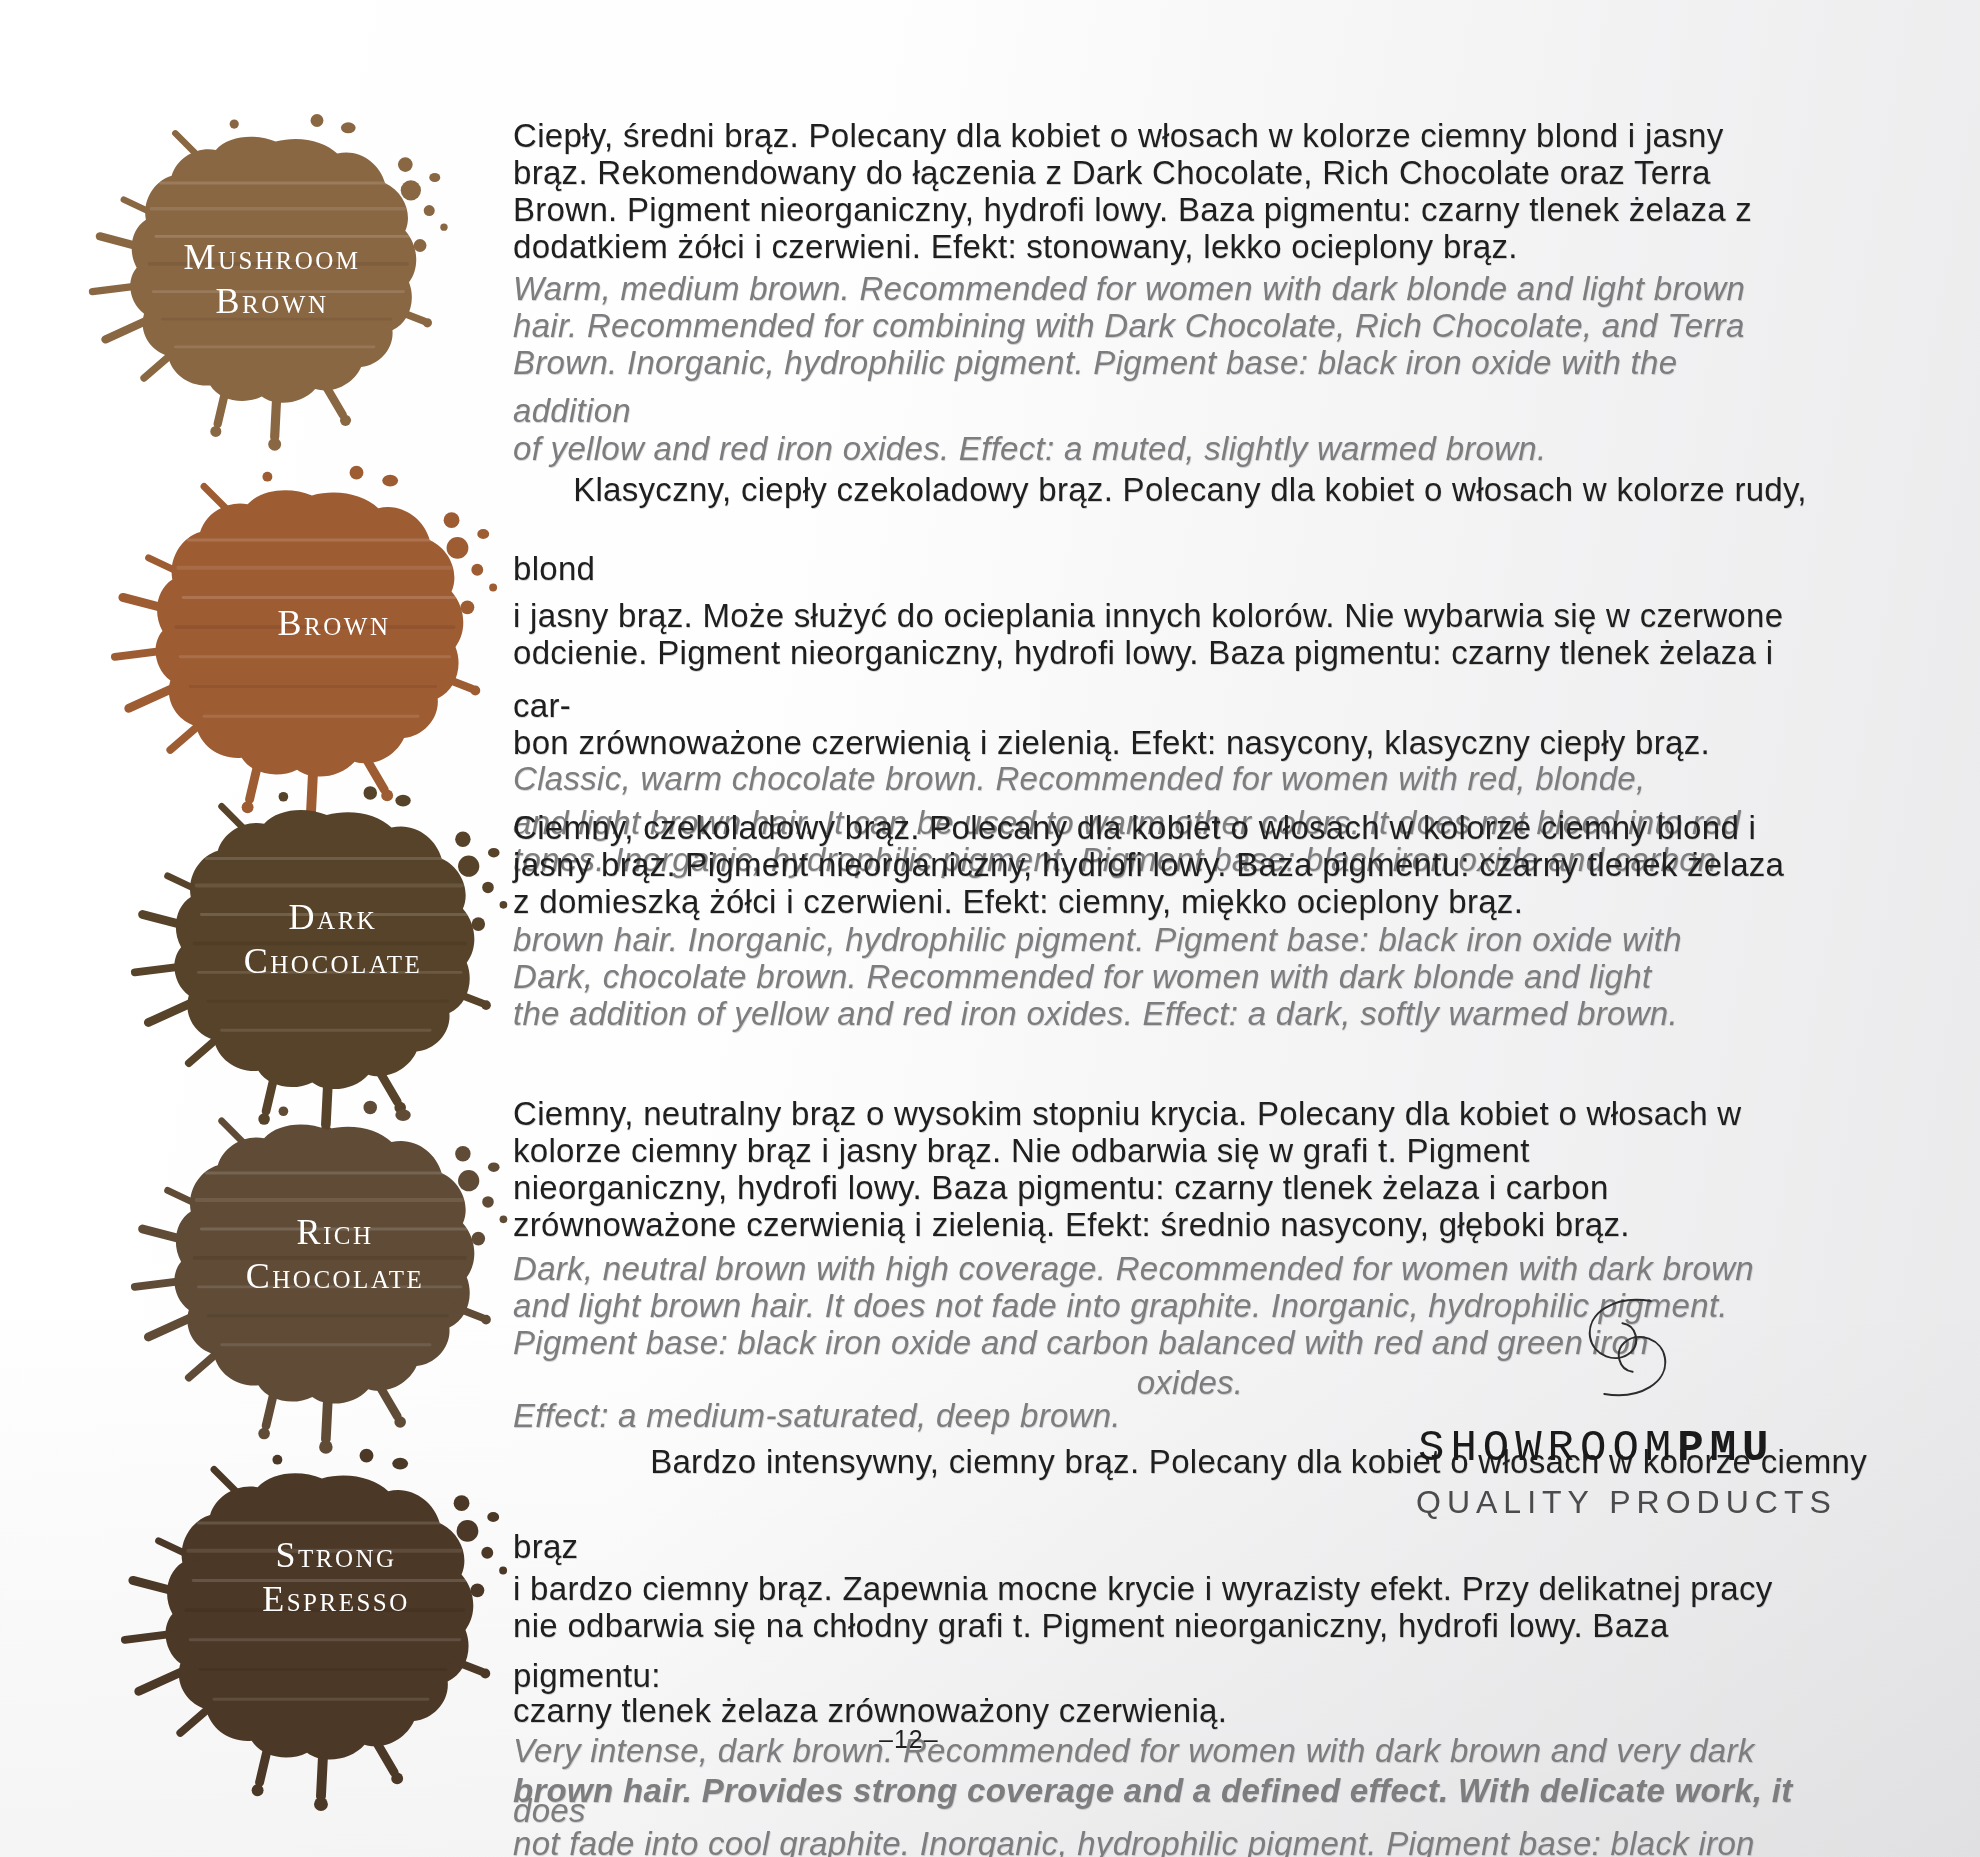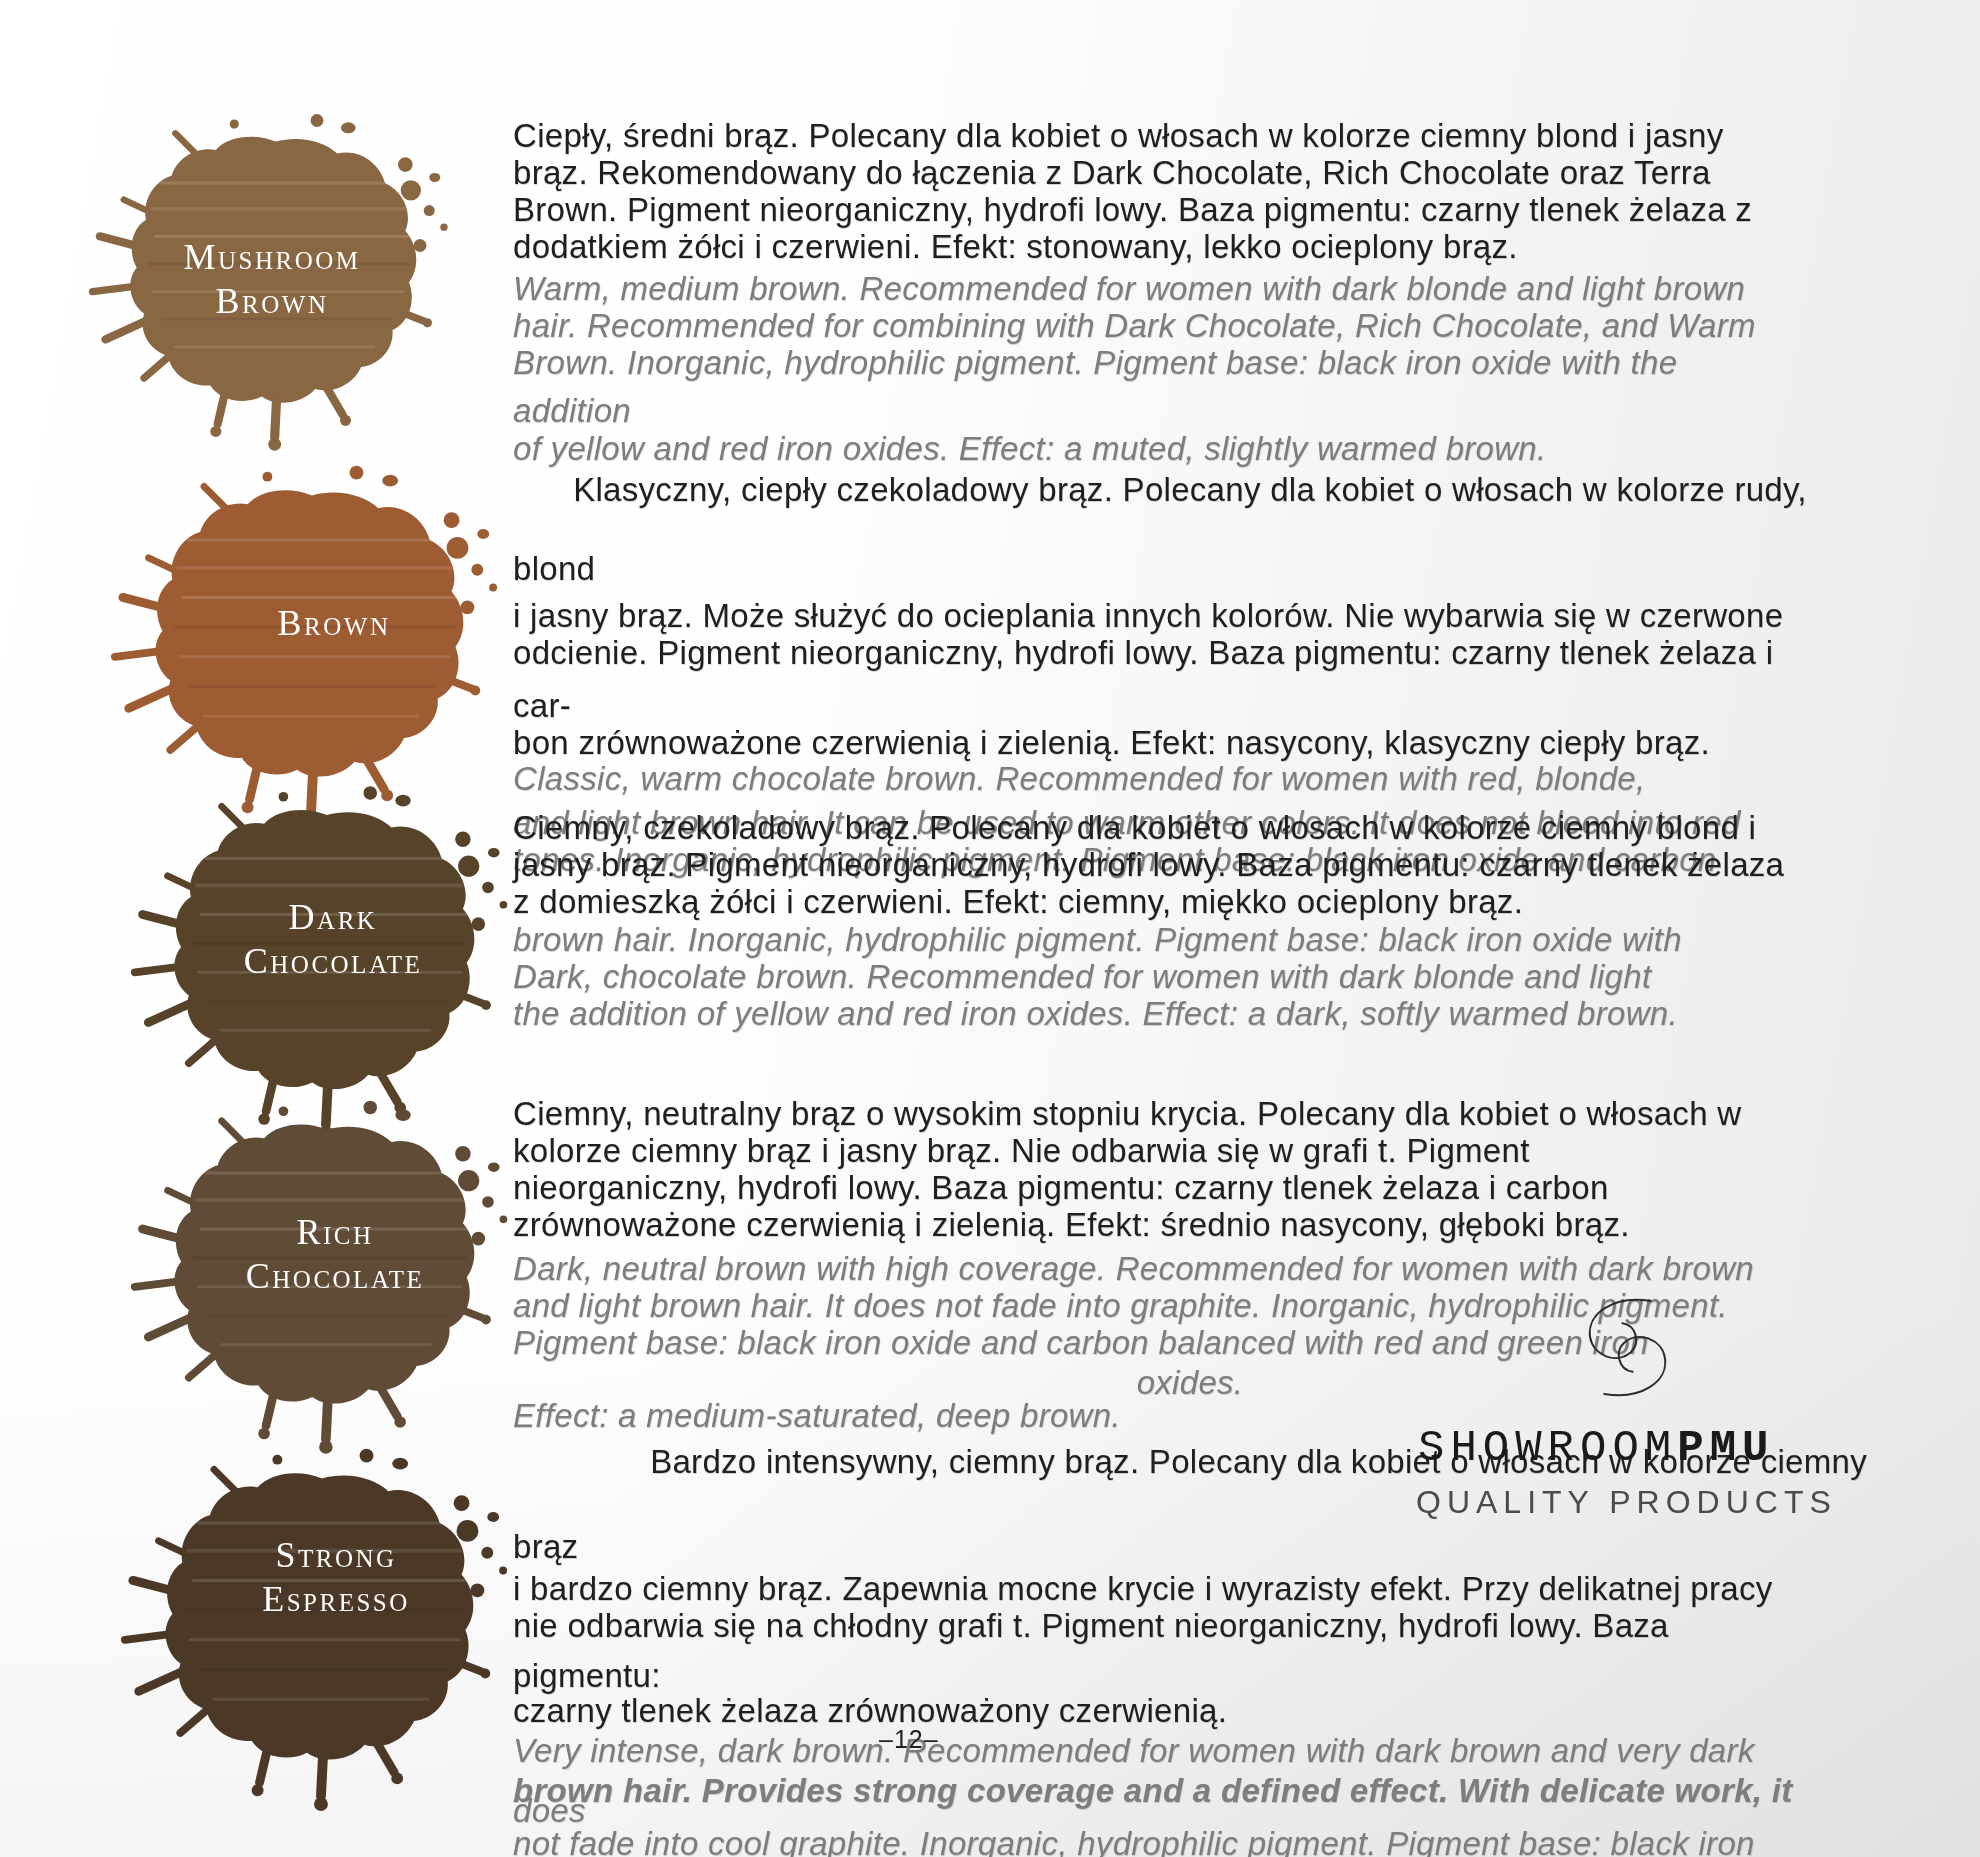--- a/index.html
+++ b/index.html
@@ -153,21 +153,21 @@
   </div>
 
   <div class="tb pl" style="top:117px;">
       <div class="line j" style="word-spacing: 0px;">Ciepły, średni brąz. Polecany dla kobiet o włosach w kolorze ciemny blond i jasny</div>
       <div class="line j" style="word-spacing: 0px;">brąz. Rekomendowany do łączenia z Dark Chocolate, Rich Chocolate oraz Terra</div>
       <div class="line j" style="word-spacing: 0px;">Brown. Pigment nieorganiczny, hydrofi lowy. Baza pigmentu: czarny tlenek żelaza z</div>
       <div class="line">dodatkiem żółci i czerwieni. Efekt: stonowany, lekko ocieplony brąz.</div>
     </div>
   <div class="tb en" style="top:270px;">
       <div class="line j" style="word-spacing: 0px;">Warm, medium brown. Recommended for women with dark blonde and light brown</div>
-      <div class="line j" style="word-spacing: 0px;">hair. Recommended for combining with Dark Chocolate, Rich Chocolate, and Warm</div>
+      <div class="line j" style="word-spacing: 0px;">hair. Recommended for combining with Dark Chocolate, Rich Chocolate, and Terra</div>
       <div class="line j" style="word-spacing: 0px;">Brown. Inorganic, hydrophilic pigment. Pigment base: black iron oxide with the</div>
     </div>
   <div class="tb en" style="top:392px;line-height:38px;">
       <div class="line">addition</div>
       <div class="line">of yellow and red iron oxides. Effect: a muted, slightly warmed brown.</div>
     </div>
 
   <div class="tb pl" style="top:471px;">
       <div class="line j" style="word-spacing: 0px; text-align: center;">Klasyczny, ciepły czekoladowy brąz. Polecany dla kobiet o włosach w kolorze rudy,</div>
     </div>

